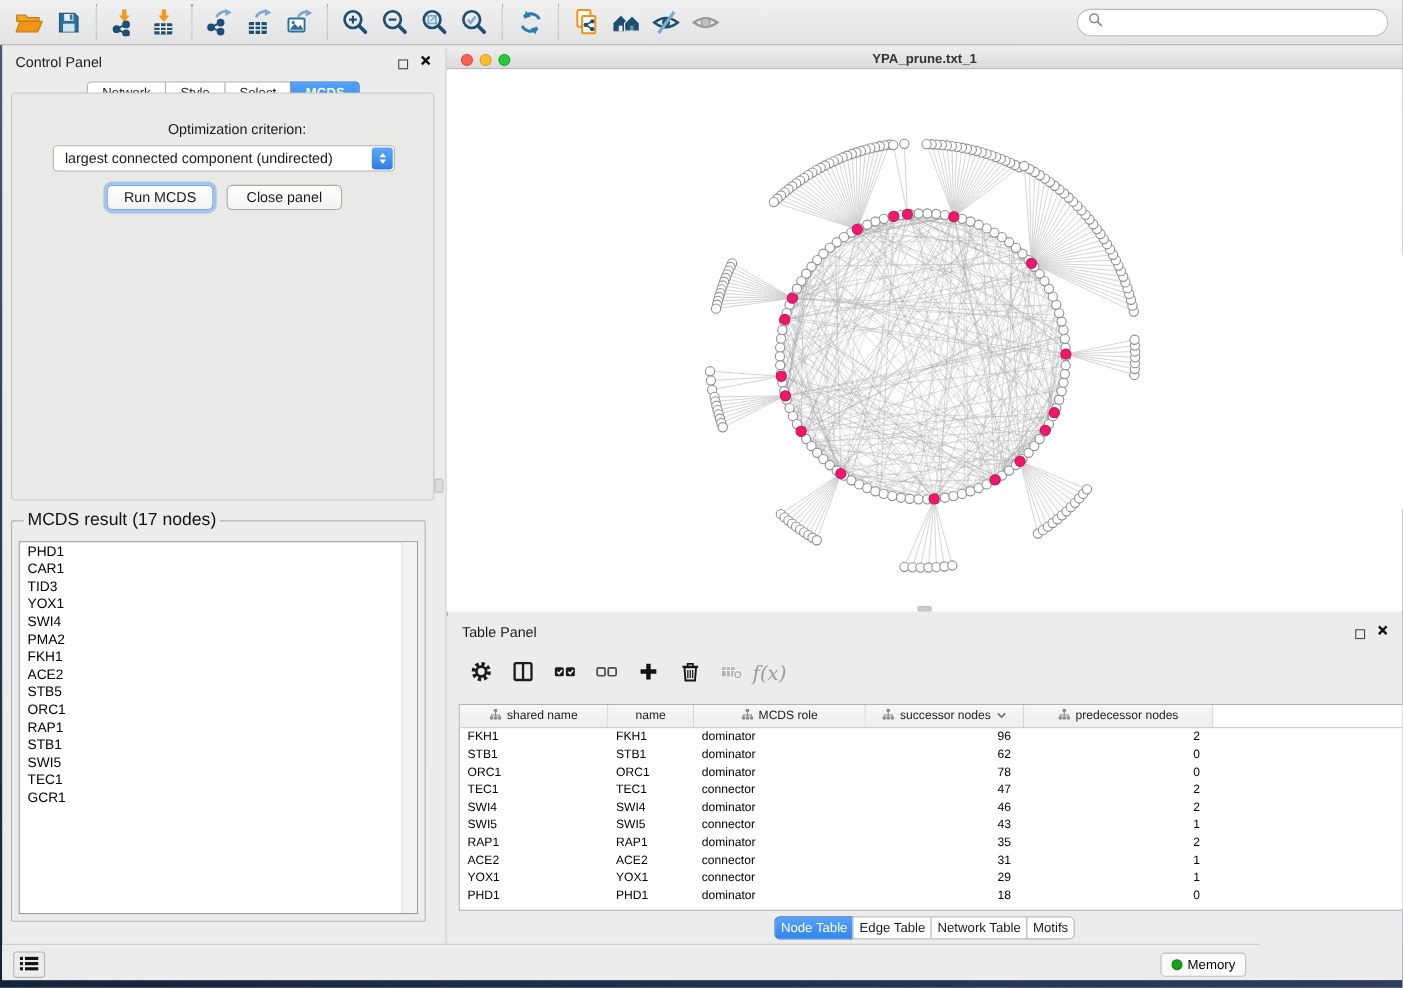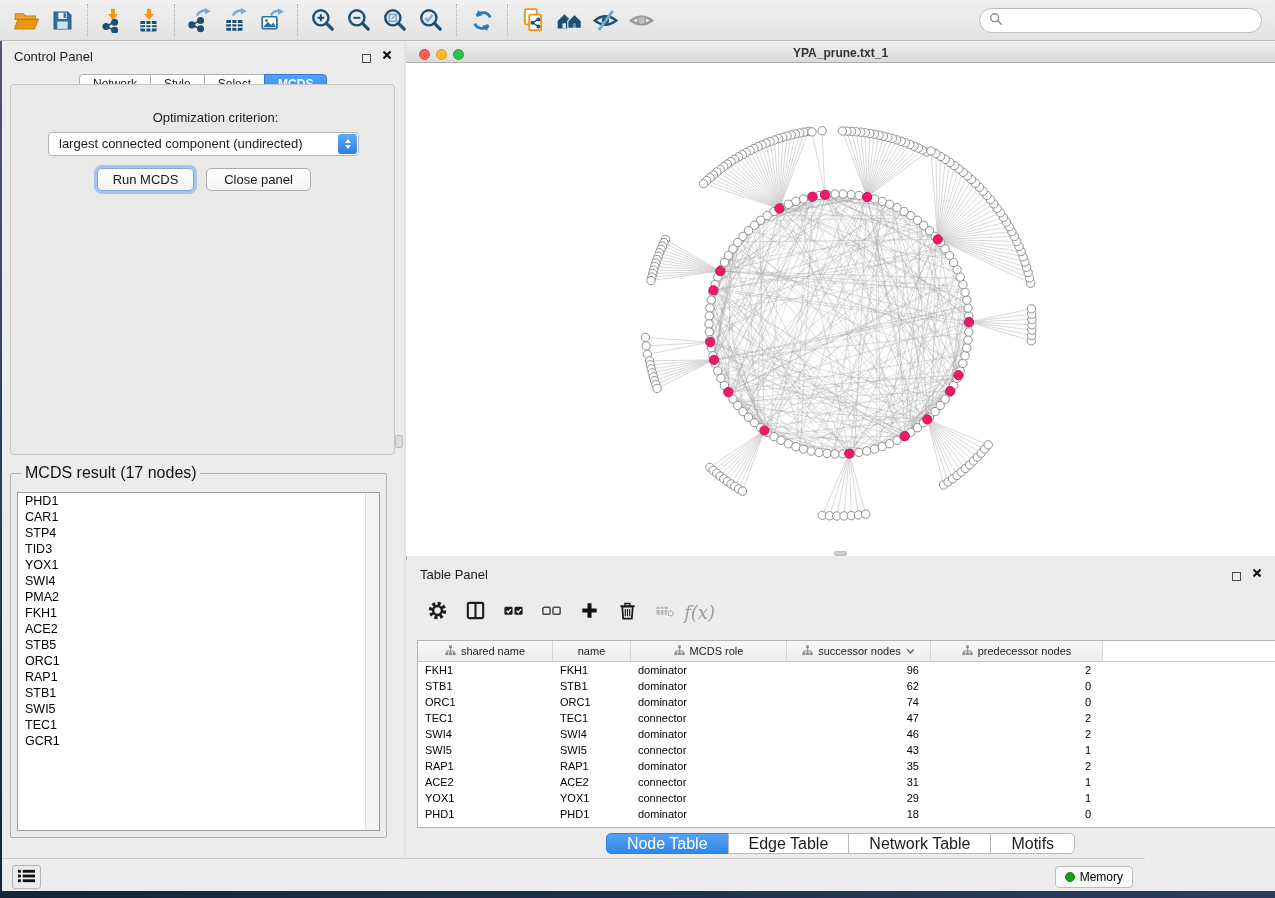--- a/index.html
+++ b/index.html
@@ -109,21 +109,21 @@
     background:linear-gradient(#f7f7f7,#ededed); border-right:1px solid #d6d6d6;
     display:flex; align-items:center; justify-content:center; gap:5px; font-size:11px; color:#222;
   }
   .t-row { display:flex; height:16px; }
   .td { font-size:11px; line-height:16px; padding:0 7px; white-space:nowrap; overflow:hidden; color:#000; }
   .td.num { text-align:right; padding-right:12px; }
   .tbl-scroll { position:absolute; right:0; top:0; bottom:0; width:15px; background:#f7f7f7; border-left:1px solid #ddd; }
   .tbl-thumb { position:absolute; left:2px; right:2px; top:28px; height:100px; background:#c3c3c3; border-radius:6px; }
   .bottom-tabs { position:absolute; left:0; right:0; top:273px; display:flex; justify-content:center; }
   .btab {
-    height:21px; line-height:19px; font-size:16px; padding:0 20px;
+    height:21px; line-height:19px; font-size:12px; padding:0 5px;
     background:#fff; border:1px solid #b9b9b9; margin-left:-1px; color:#1c1c1c;
   }
   .btab:first-child { border-radius:5px 0 0 5px; margin-left:0; }
   .btab:last-child { border-radius:0 5px 5px 0; }
   .btab.active { background:linear-gradient(#55a3f8,#2f86ec); color:#fff; border-color:#3a7fd4; }
 
   
   .status-bar { position:absolute; left:0; top:817px; width:1143px; height:33px; border-top:1px solid #cdcdcd; background:#ececec; }
   .status-list-btn { position:absolute; left:10px; top:6px; width:29px; height:24px; border:1px solid #b4b4b4; border-radius:3px; background:#ececec; display:flex; align-items:center; justify-content:center; }
   .memory-btn {
@@ -345,21 +345,20 @@
       </div>
       <button class="cp-btn btn-run">Run MCDS</button>
       <button class="cp-btn btn-close">Close panel</button>
     </div>
     <fieldset class="mcds-group">
       <legend>MCDS result (17 nodes)</legend>
       <div class="mcds-list" id="mcds-list">
         <div class="mcds-scroll"></div>
       <div class="mcds-item">PHD1</div>
           <div class="mcds-item">CAR1</div>
-          <div class="mcds-item">STP4</div>
           <div class="mcds-item">TID3</div>
           <div class="mcds-item">YOX1</div>
           <div class="mcds-item">SWI4</div>
           <div class="mcds-item">PMA2</div>
           <div class="mcds-item">FKH1</div>
           <div class="mcds-item">ACE2</div>
           <div class="mcds-item">STB5</div>
           <div class="mcds-item">ORC1</div>
           <div class="mcds-item">RAP1</div>
           <div class="mcds-item">STB1</div>
@@ -1241,21 +1240,21 @@
             <div class="td" style="width: 135px;">STB1</div>
             <div class="td" style="width: 78px;">STB1</div>
             <div class="td" style="width: 156px;">dominator</div>
             <div class="td num" style="width: 144px;">62</div>
             <div class="td num" style="width: 172px;">0</div>
           </div>
           <div class="t-row">
             <div class="td" style="width: 135px;">ORC1</div>
             <div class="td" style="width: 78px;">ORC1</div>
             <div class="td" style="width: 156px;">dominator</div>
-            <div class="td num" style="width: 144px;">74</div>
+            <div class="td num" style="width: 144px;">78</div>
             <div class="td num" style="width: 172px;">0</div>
           </div>
           <div class="t-row">
             <div class="td" style="width: 135px;">TEC1</div>
             <div class="td" style="width: 78px;">TEC1</div>
             <div class="td" style="width: 156px;">connector</div>
             <div class="td num" style="width: 144px;">47</div>
             <div class="td num" style="width: 172px;">2</div>
           </div>
           <div class="t-row">

